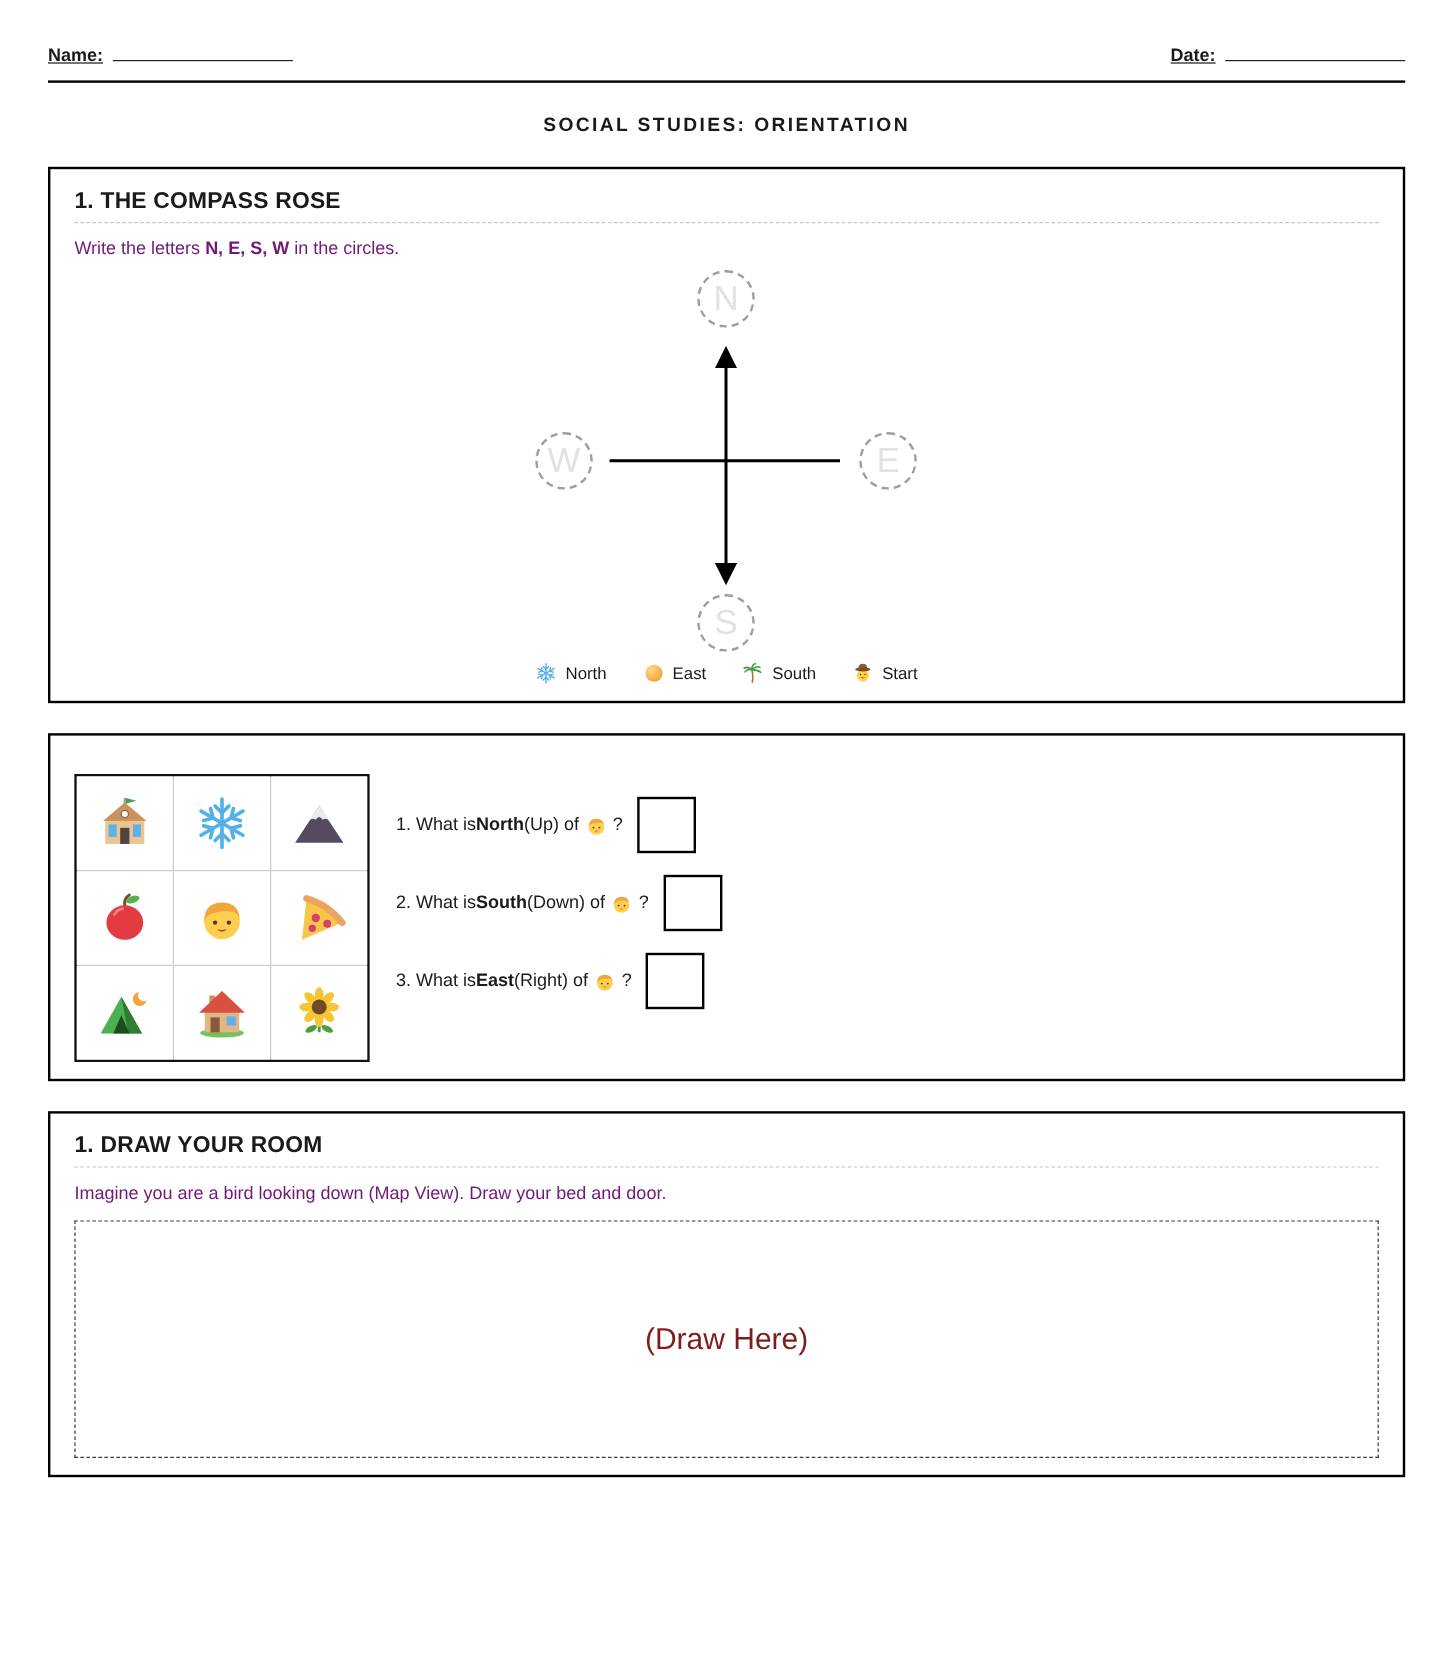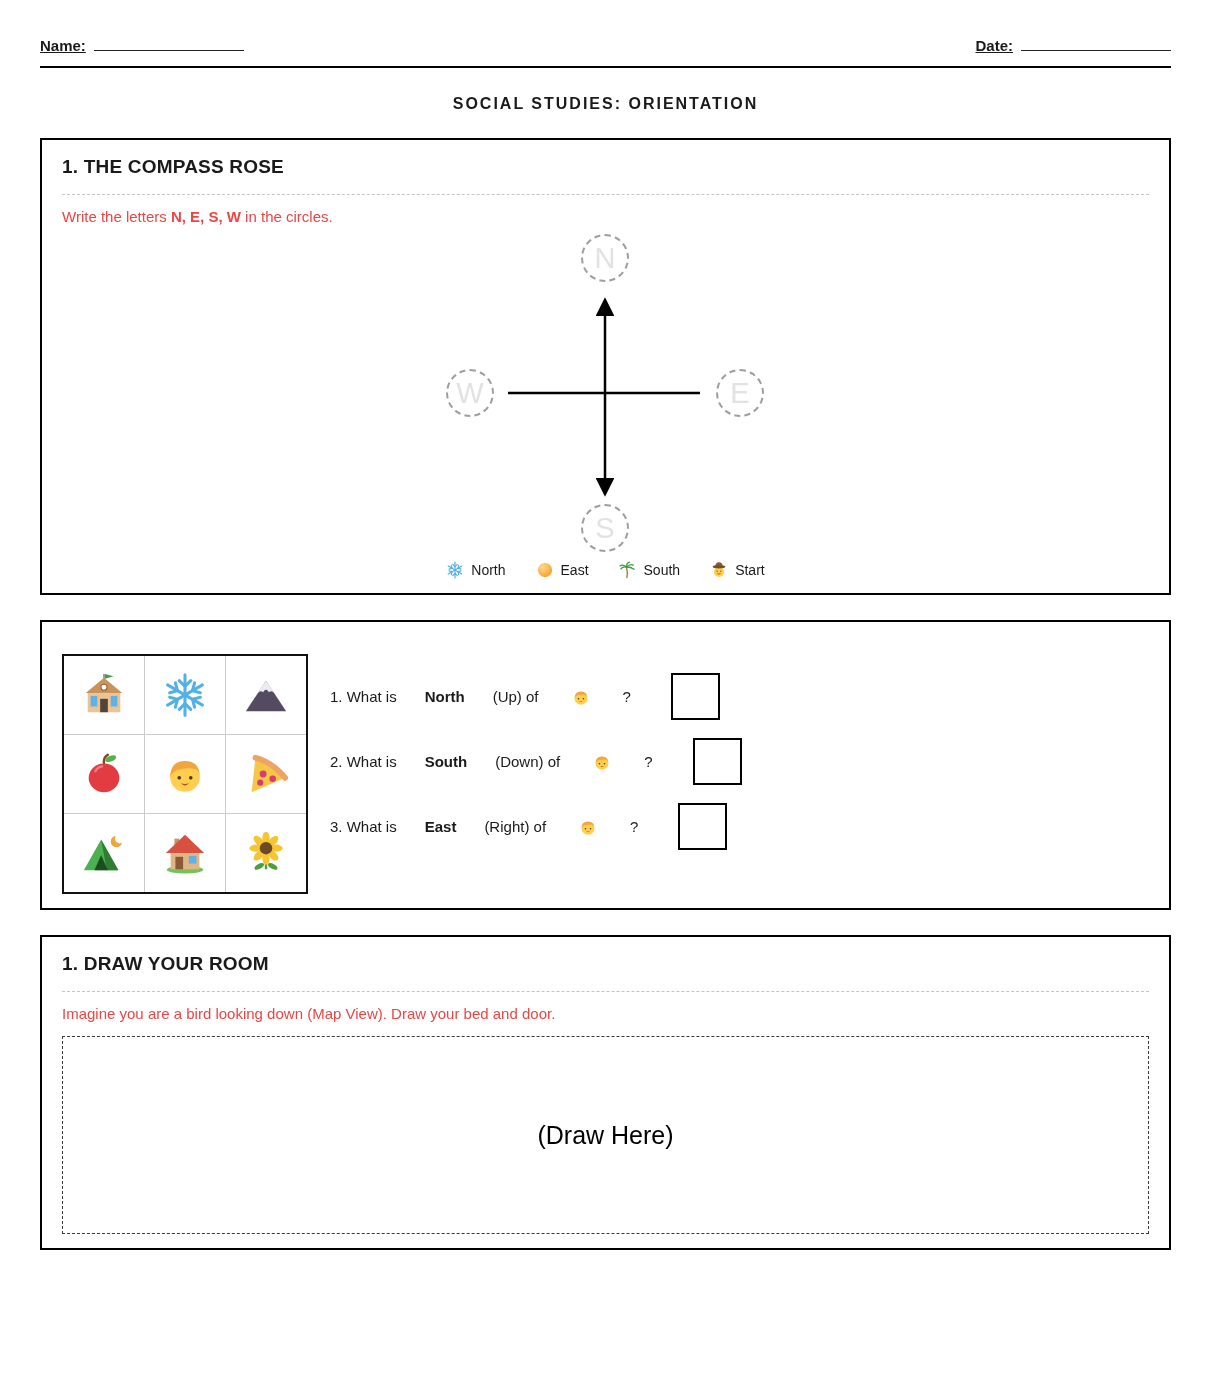--- a/index.html
+++ b/index.html
@@ -13,22 +13,22 @@
 
   
   .hdr-row { display: flex; justify-content: space-between; align-items: flex-end; margin-bottom: 12px; }
   .hdr-field { font-size: 15px; font-weight: bold; text-decoration: underline; }
   .blank-line { display: inline-block; width: 150px; border-bottom: 1.5px solid #222; height: 15px; margin-left: 8px; vertical-align: baseline; }
   .top-rule { border: none; border-top: 2px solid #000; }
   h1.title { text-align: center; font-size: 16px; font-weight: bold; letter-spacing: 2px; margin-top: 27px; }
 
   
   .section { border: 2px solid #000; margin-top: 25px; padding: 16px 20px 14px; }
-  .section h2 { font-size: 19px; font-weight: bold; letter-spacing: .2px; padding-bottom: 16px; border-bottom: 1px dashed #c4c4c4; }
-  .instr { font-size: 15px; margin-top: 13px; color: #ef4444; }
+  .section h2 { font-size: 19px; font-weight: bold; letter-spacing: .2px; padding-bottom: 6px; border-bottom: 1px dashed #c4c4c4; }
+  .instr { font-size: 15px; margin-top: 13px; color: #701a75; }
   .b { font-weight: bold; }
 
   
   .compass-wrap { position: relative; height: 322px; margin-top: 6px; }
   .compass-circle {
     position: absolute; width: 48px; height: 48px; border: 2px dashed #9e9e9e; border-radius: 50%;
     display: flex; align-items: center; justify-content: center;
     font-size: 29px; color: #e2e2e2; background: #fff;
   }
   .cc-n { left: 519px; top: 3px; }
@@ -44,29 +44,29 @@
   .map-row { display: flex; margin-top: 16px; }
   .map-grid {
     border: 2px solid #111; background: #ccc;
     display: grid; grid-template-columns: repeat(3, 80px); grid-auto-rows: 78px; gap: 1px;
     align-self: flex-start;
   }
   .map-cell { background: #fff; display: flex; align-items: center; justify-content: center; }
   .emoji-46 { width: 46px; height: 46px; }
   .emoji-20 { width: 20px; height: 20px; vertical-align: -4px; margin: 0 4px; }
   .questions { margin-left: 22px; padding-top: 10px; }
-  .q-row { display: flex; align-items: center; height: 65px; font-size: 15px; gap: 28px; }
+  .q-row { display: flex; align-items: center; height: 65px; font-size: 15px; }
   .answer-box { width: 49px; height: 47px; border: 2px solid #000; margin-left: 12px; background: #fff; }
 
   
   .draw-area {
     margin-top: 14px; height: 198px; border: 1.5px dashed #3a3a3a;
     display: flex; align-items: center; justify-content: center;
   }
-  .draw-placeholder { color: #000000; font-size: 25px; }
+  .draw-placeholder { color: #7f1d1d; font-size: 25px; }
 </style>
 </head>
 <body>
 
 <svg width="0" height="0" style="position:absolute" aria-hidden="true">
   <defs>
     <radialGradient id="grad-orange" cx="35%" cy="30%" r="80%">
       <stop offset="0%" stop-color="#ffd98a"></stop>
         <stop offset="100%" stop-color="#f59d2c"></stop>
     </radialGradient>

